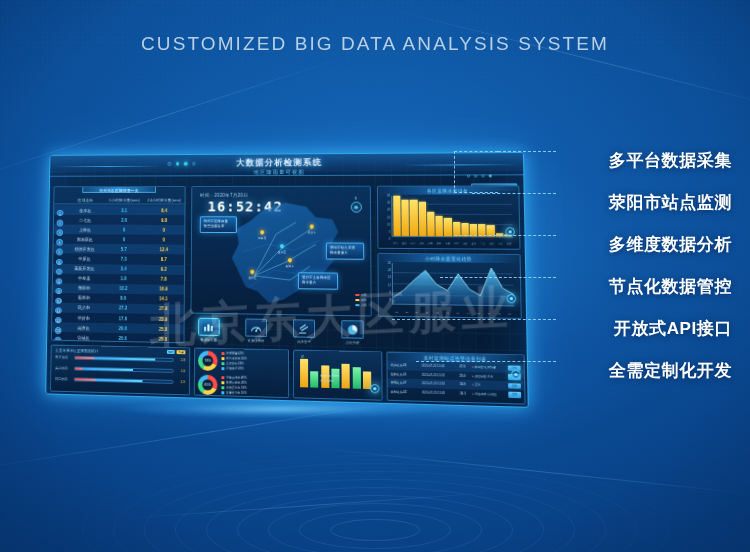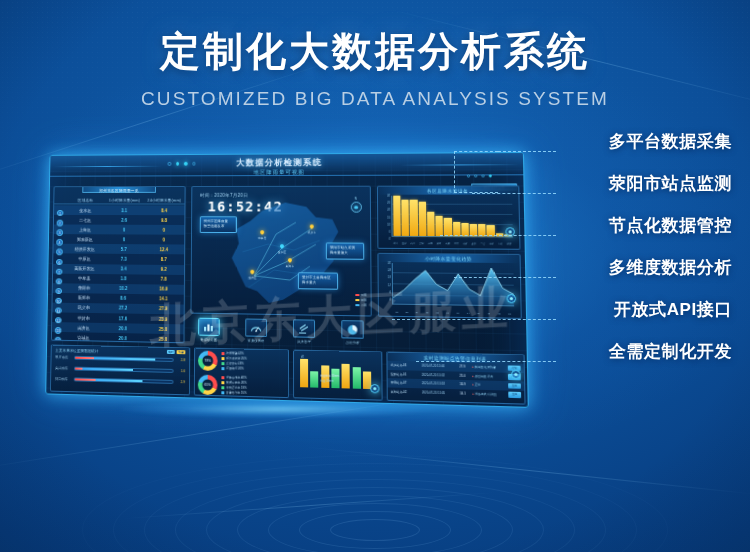--- a/index.html
+++ b/index.html
@@ -276,21 +276,21 @@
 
   
   .base-glow{
     position:absolute; left:60px; top:396px; width:440px; height:26px;
     background:radial-gradient(ellipse 220px 13px at 50% 50%, rgba(140,225,255,.75) 0%, rgba(70,180,255,.28) 45%, rgba(40,140,230,0) 75%);
     z-index:4; filter:blur(1px);
   }
 
   
   .features{ position:absolute; right:18px; top:130px; width:220px; z-index:8; }
-  .feat{ position:relative; height:42px; display:flex; align-items:flex-start; justify-content:flex-end; }
+  .feat{ position:relative; height:42px; display:flex; align-items:flex-end; justify-content:flex-end; }
   .feat .txt{
     font-size:17px; font-weight:bold; color:#ffffff; letter-spacing:.6px;
     text-shadow:0 1px 6px rgba(0,40,90,.85);
   }
   .lead{ position:absolute; left:-8px; top:50%; width:52px; border-top:1px dashed rgba(150,220,255,.85); }
   .lead.l0{ left:-14px; width:58px; }
   .lead.l1{ left:-40px; width:84px; }
   .lead.l2{ left:-58px; width:102px; }
   .lead.l3{ left:-72px; width:116px; }
   .lead.l4{ left:-96px; width:140px; }
@@ -319,21 +319,20 @@
 <div class="streaks" id="streaks">
     <i style="left: -60px; top: 120px; width: 420px; transform: rotate(-18deg);"></i>
     <i style="left: 380px; top: 60px; width: 430px; transform: rotate(14deg);"></i>
     <i style="left: -40px; top: 430px; width: 520px; transform: rotate(-9deg);"></i>
     <i style="left: 300px; top: 470px; width: 460px; transform: rotate(6deg);"></i>
     <i style="left: 120px; top: 505px; width: 380px; transform: rotate(-4deg);"></i>
   </div>
 <div class="bg-vign"></div>
 
 <div class="titlewrap">
-  <div class="title-cn">定制化大数据分析系统</div>
   <div class="title-en">CUSTOMIZED BIG DATA ANALYSIS SYSTEM</div>
 </div>
 
 <div class="base-glow"></div>
 
 <div class="screen">
   <div class="screen-body">
     <div class="screen-grid"></div>
 
     <div class="sc-head">
@@ -799,26 +798,26 @@
 <div class="features" id="features">
     <div class="feat">
       <span class="lead l0"></span>
       <span class="txt">多平台数据采集</span>
     </div>
     <div class="feat">
       <span class="lead l1"></span>
       <span class="txt">荥阳市站点监测</span>
     </div>
     <div class="feat">
+      <span class="lead l2"></span>
+      <span class="txt">多维度数据分析</span>
+    </div>
+    <div class="feat">
       <span class="lead l3"></span>
       <span class="txt">节点化数据管控</span>
-    </div>
-    <div class="feat">
-      <span class="lead l2"></span>
-      <span class="txt">多维度数据分析</span>
     </div>
     <div class="feat">
       <span class="lead l5"></span>
       <span class="txt">开放式API接口</span>
     </div>
     <div class="feat">
       <span class="lead l4"></span>
       <span class="txt">全需定制化开发</span>
     </div>
     <div class="elbow" style="left: -58px; top: 21px; width: 44px; height: 42px; border-right: 0px; border-bottom: 1px dashed rgba(150, 220, 255, 0.85);"></div>

